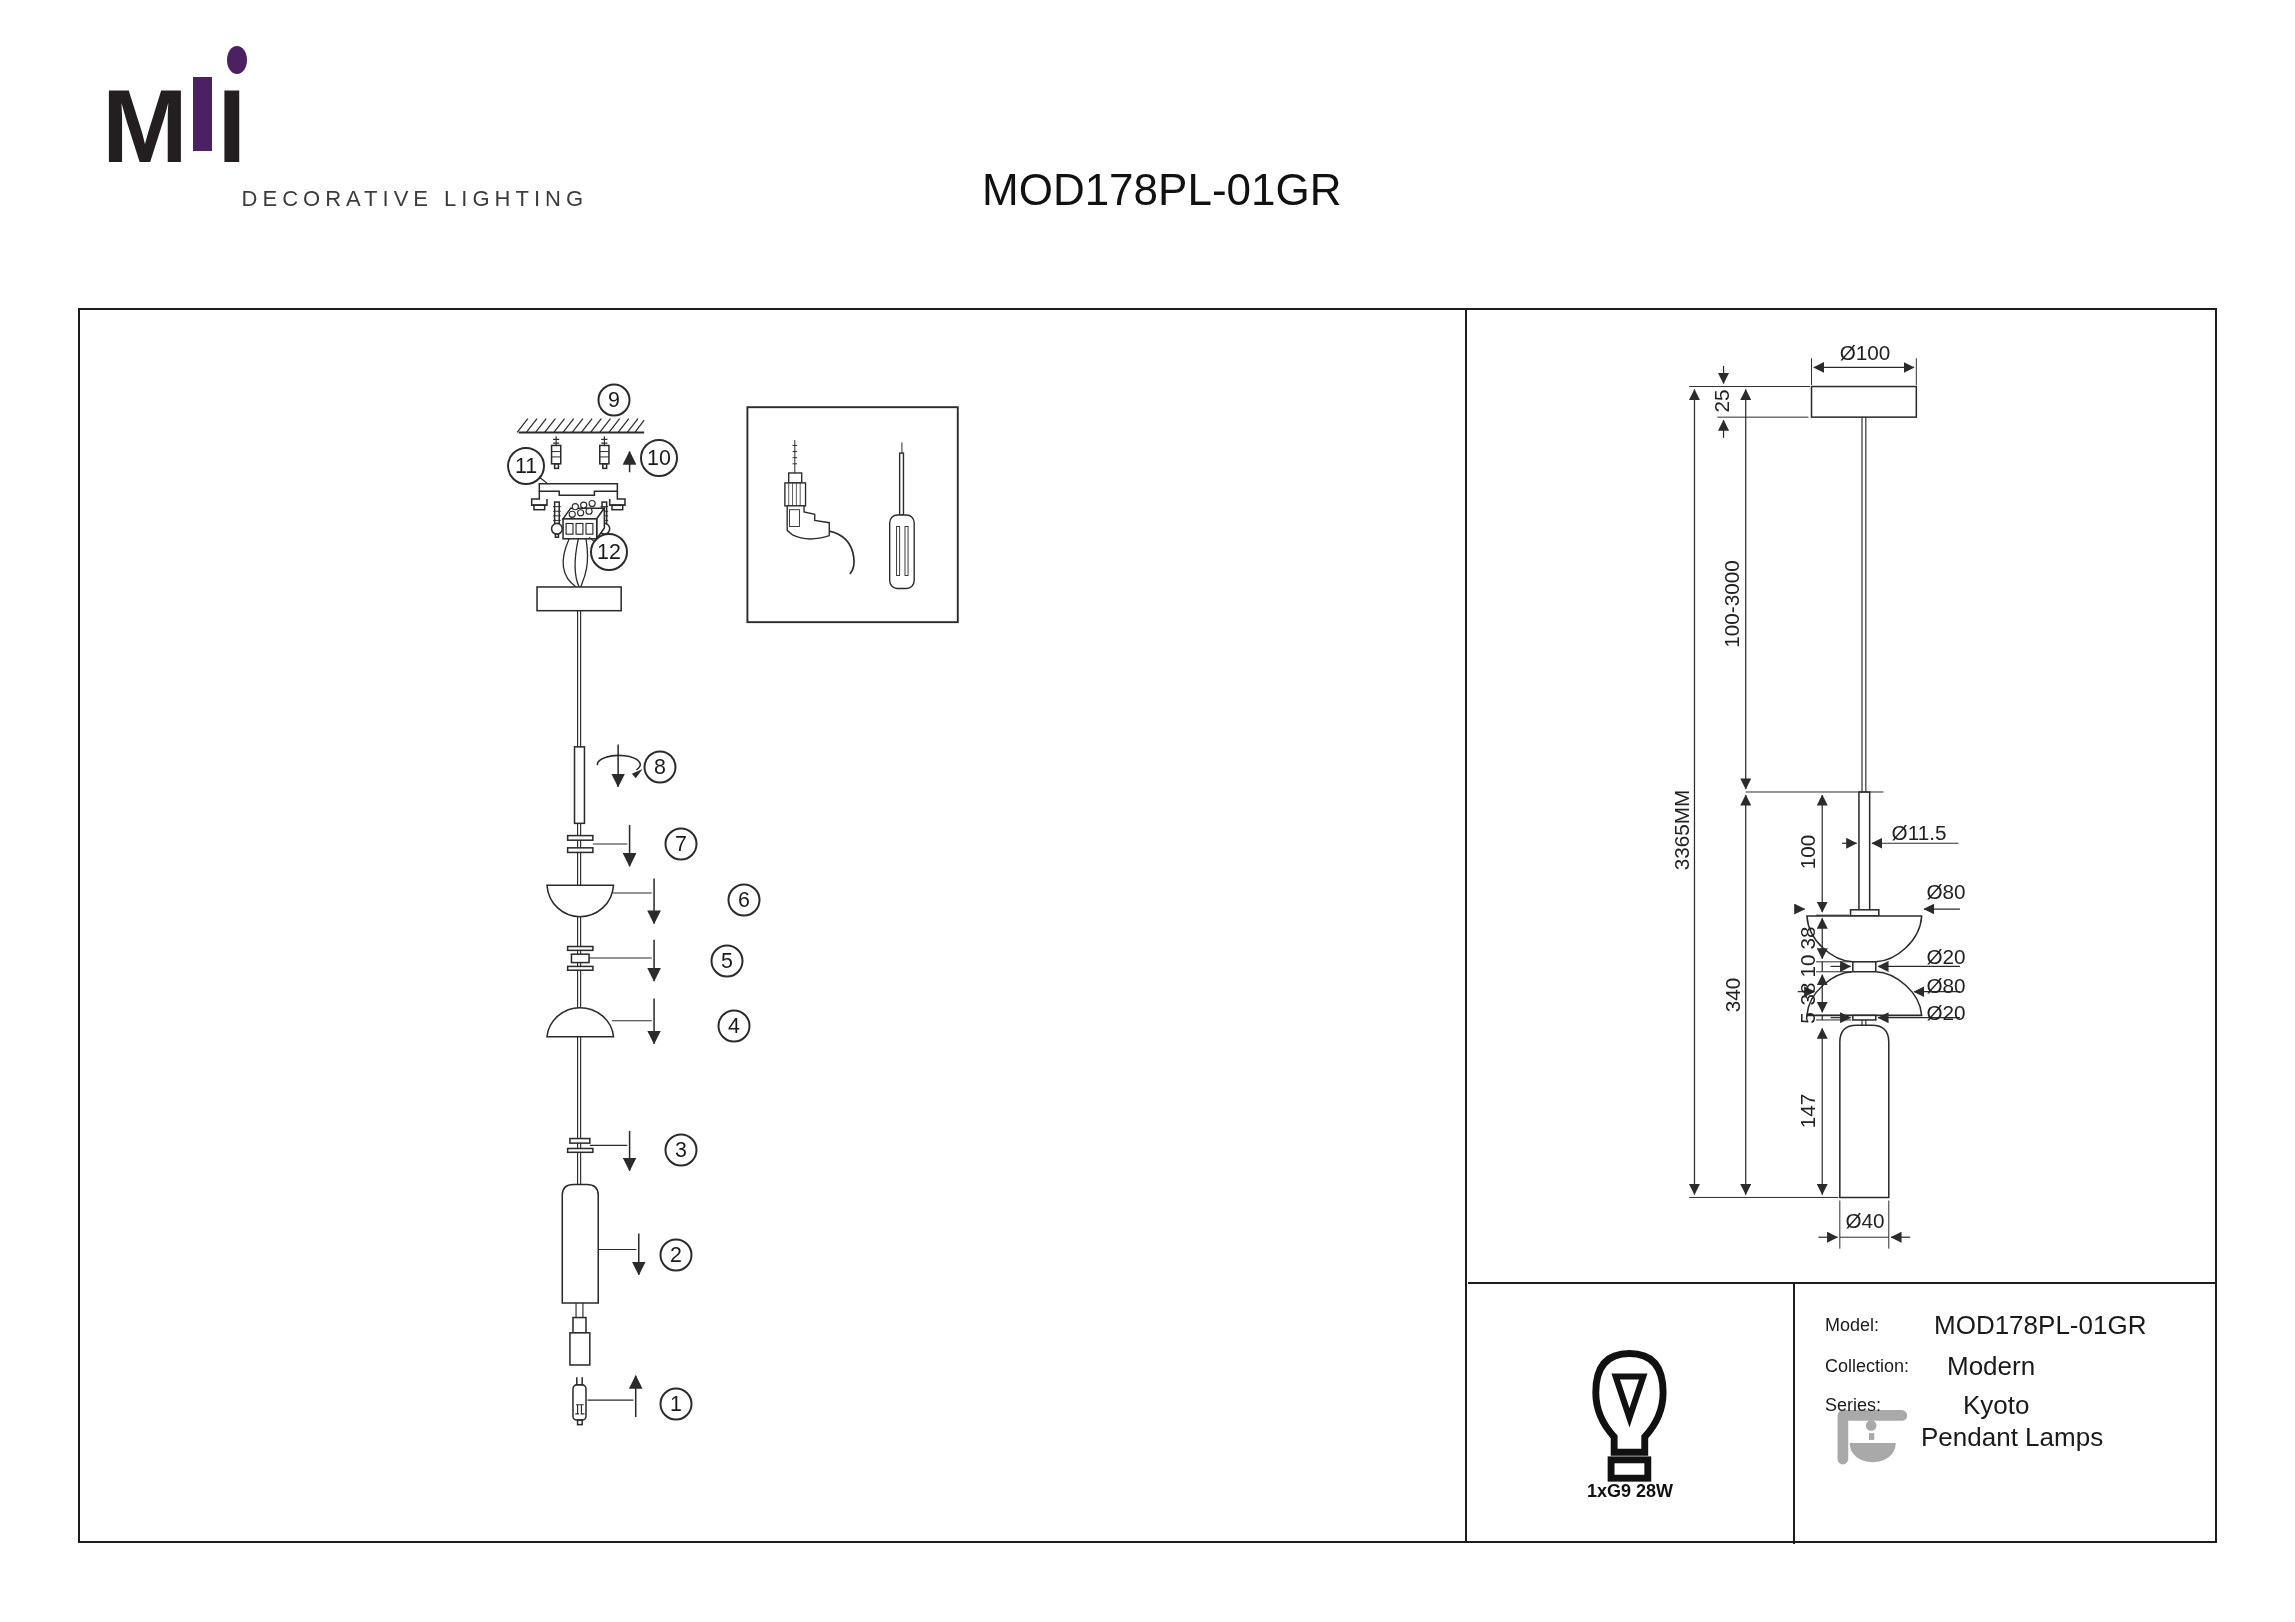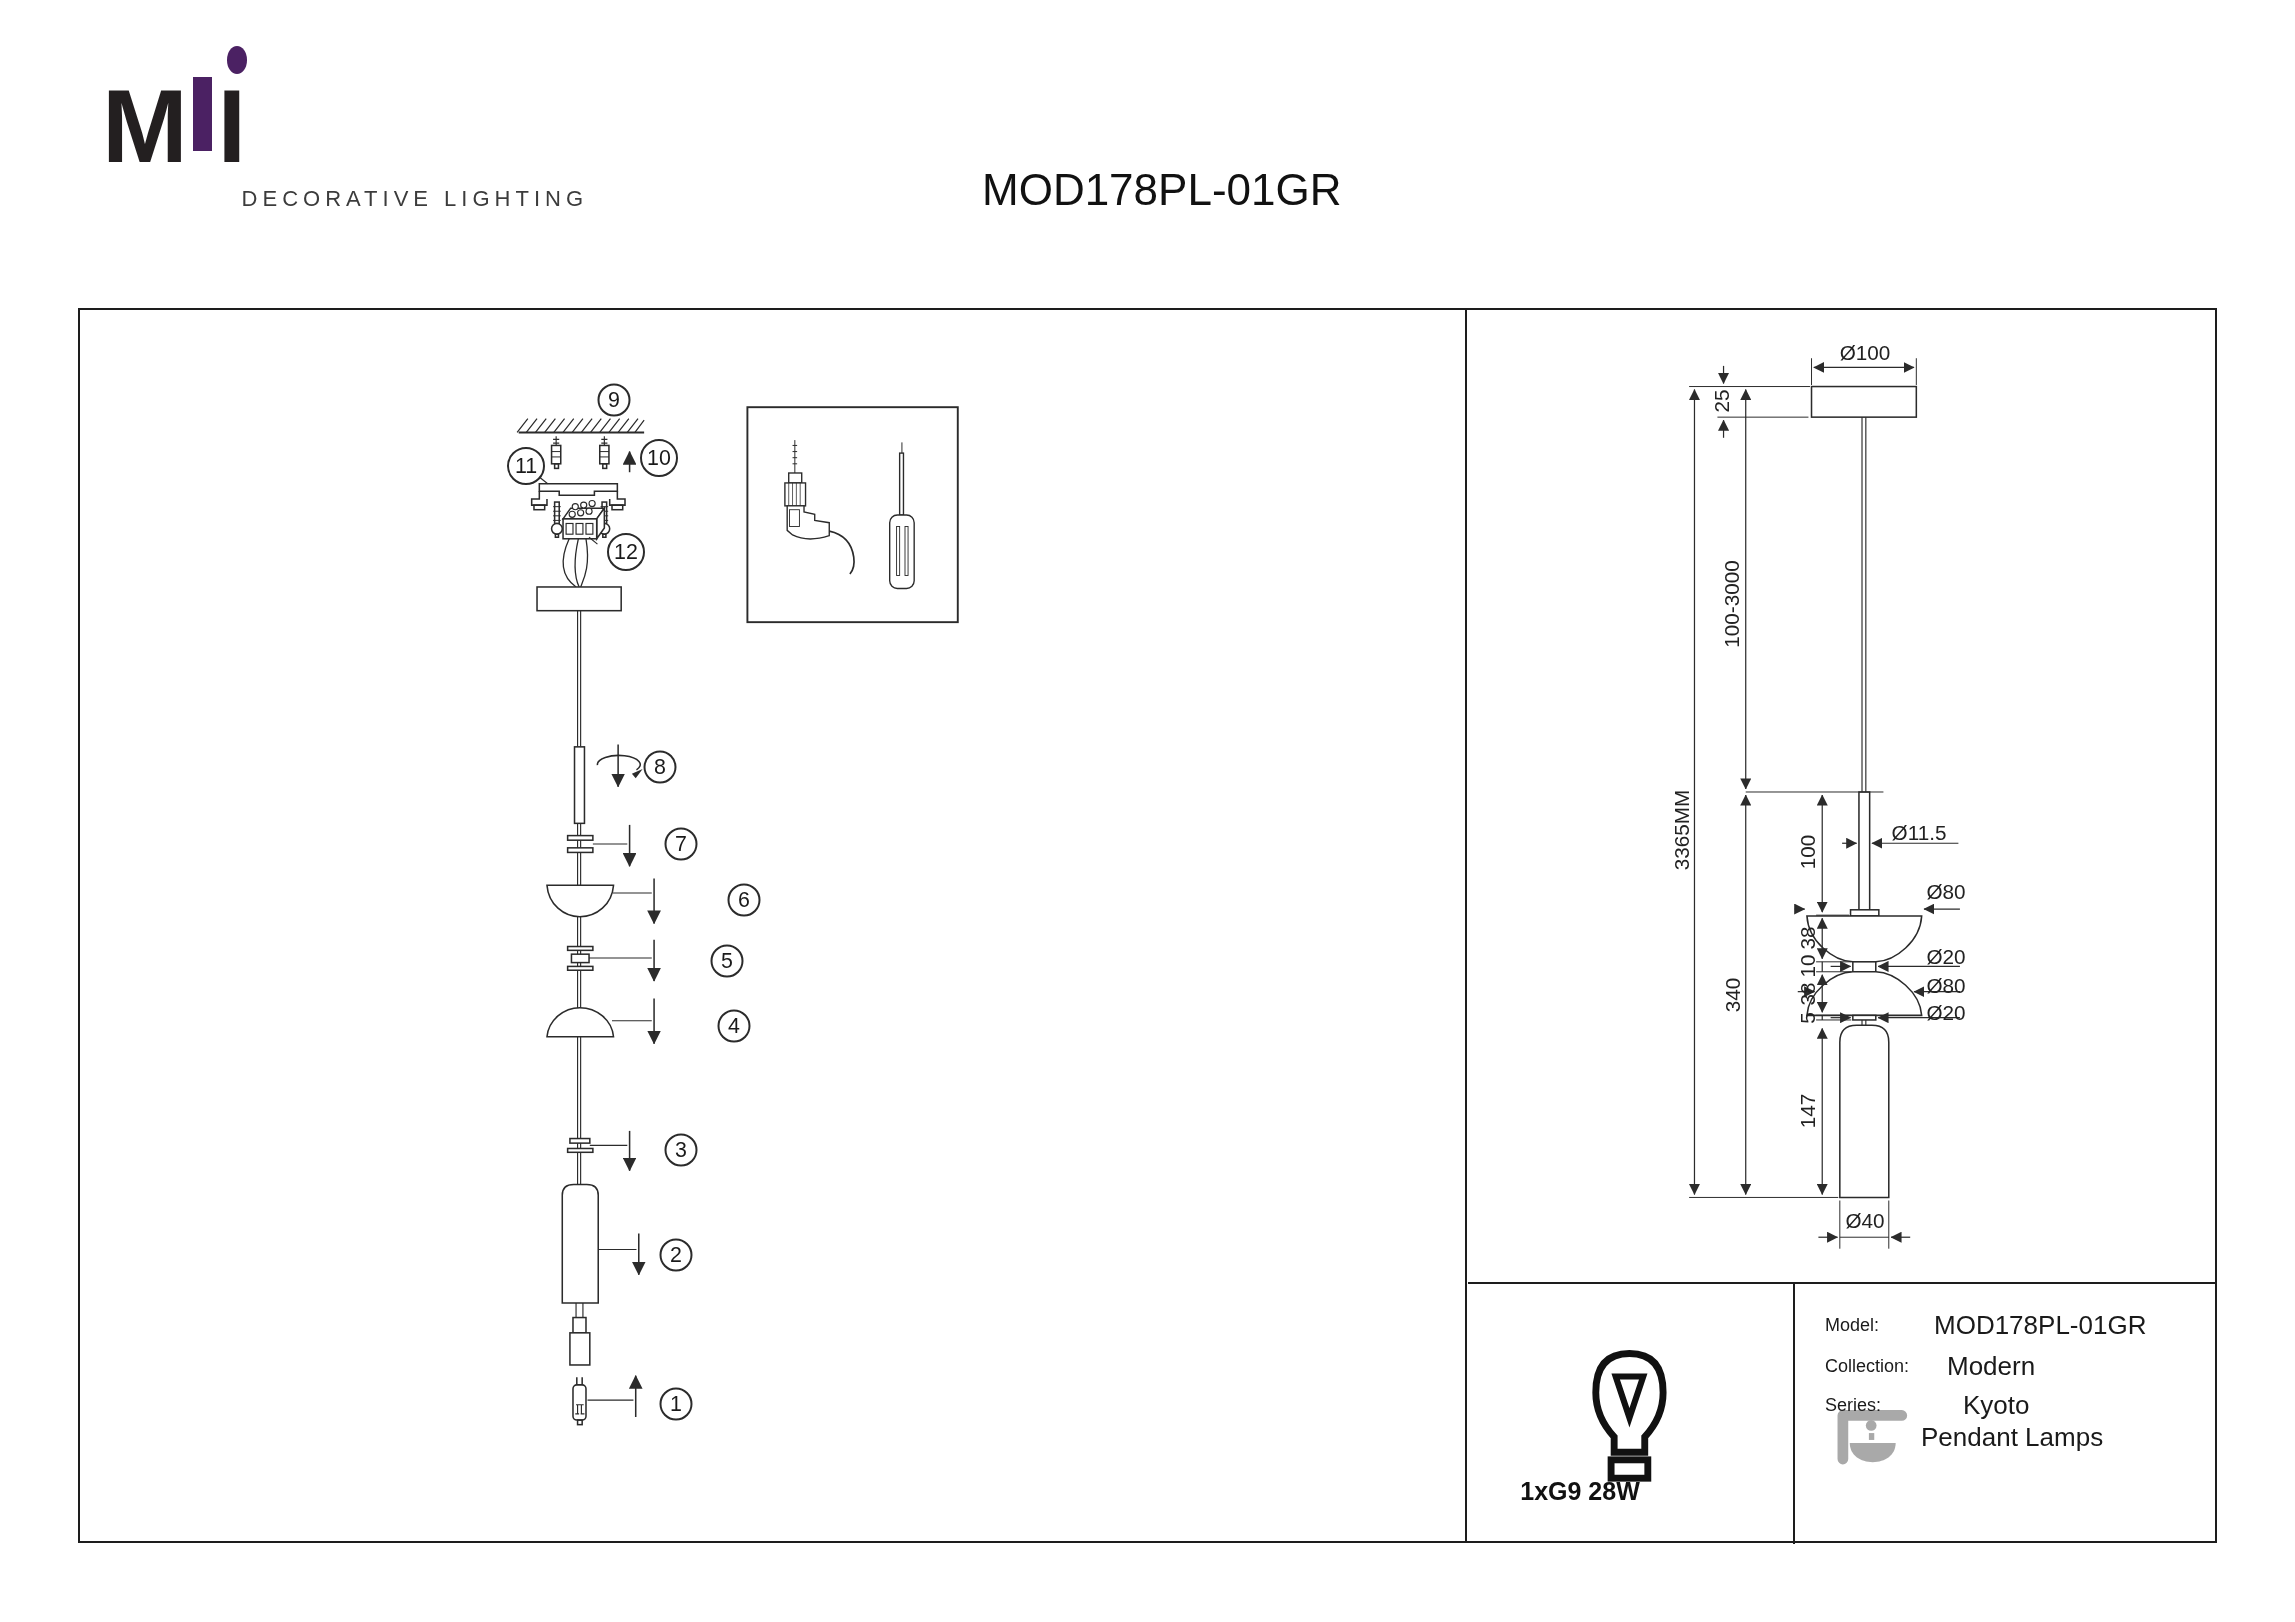--- a/index.html
+++ b/index.html
@@ -31,21 +31,21 @@
            background:#fff;display:flex;align-items:center;justify-content:center;
            font-size:21.4px;color:#1a1a1a;transform:translate(-50%,-50%);}
 
   
   .dim{position:absolute;font-size:20.7px;color:#222;transform:translate(-50%,-50%);white-space:nowrap;}
   .dim.rot{transform:translate(-50%,-50%) rotate(-90deg);}
 
   
   .spec-label{position:absolute;font-size:18px;color:#1a1a1a;transform:translate(0,-50%);}
   .spec-value{position:absolute;font-size:26px;color:#1a1a1a;transform:translate(0,-50%);}
-  .bulb-caption{position:absolute;left:1580px;top:1491px;font-size:25px;font-weight:600;
+  .bulb-caption{position:absolute;left:1630px;top:1491px;font-size:18px;font-weight:600;
                 color:#111;transform:translate(-50%,-50%);white-space:nowrap;}
 </style>
 </head>
 <body>
 
 <div class="page">
 
   <div class="logo-line">
     <span>M</span>
     <span class="logo-bar"></span>
@@ -315,21 +315,21 @@
     </div>
   <div class="callout" style="left:614px;top:400px;">
       <span>9</span>
     </div>
   <div class="callout" style="left:659px;top:458px;width:34px;height:34px;">
       <span>10</span>
     </div>
   <div class="callout" style="left:526px;top:466px;width:34px;height:34px;">
       <span>11</span>
     </div>
-  <div class="callout" style="left:609px;top:552px;width:34px;height:34px;margin-left:17px;">
+  <div class="callout" style="left:609px;top:552px;width:34px;height:34px;">
       <span>12</span>
     </div>
 
   <div class="dim" style="left:1865px;top:353px;">Ø100</div>
   <div class="dim rot" style="left:1722px;top:401px;">25</div>
   <div class="dim rot" style="left:1732px;top:604px;">100-3000</div>
   <div class="dim rot" style="left:1682px;top:830px;">3365MM</div>
   <div class="dim rot" style="left:1733px;top:995px;">340</div>
   <div class="dim rot" style="left:1808px;top:852px;">100</div>
   <div class="dim" style="left:1919px;top:833px;">Ø11.5</div>

